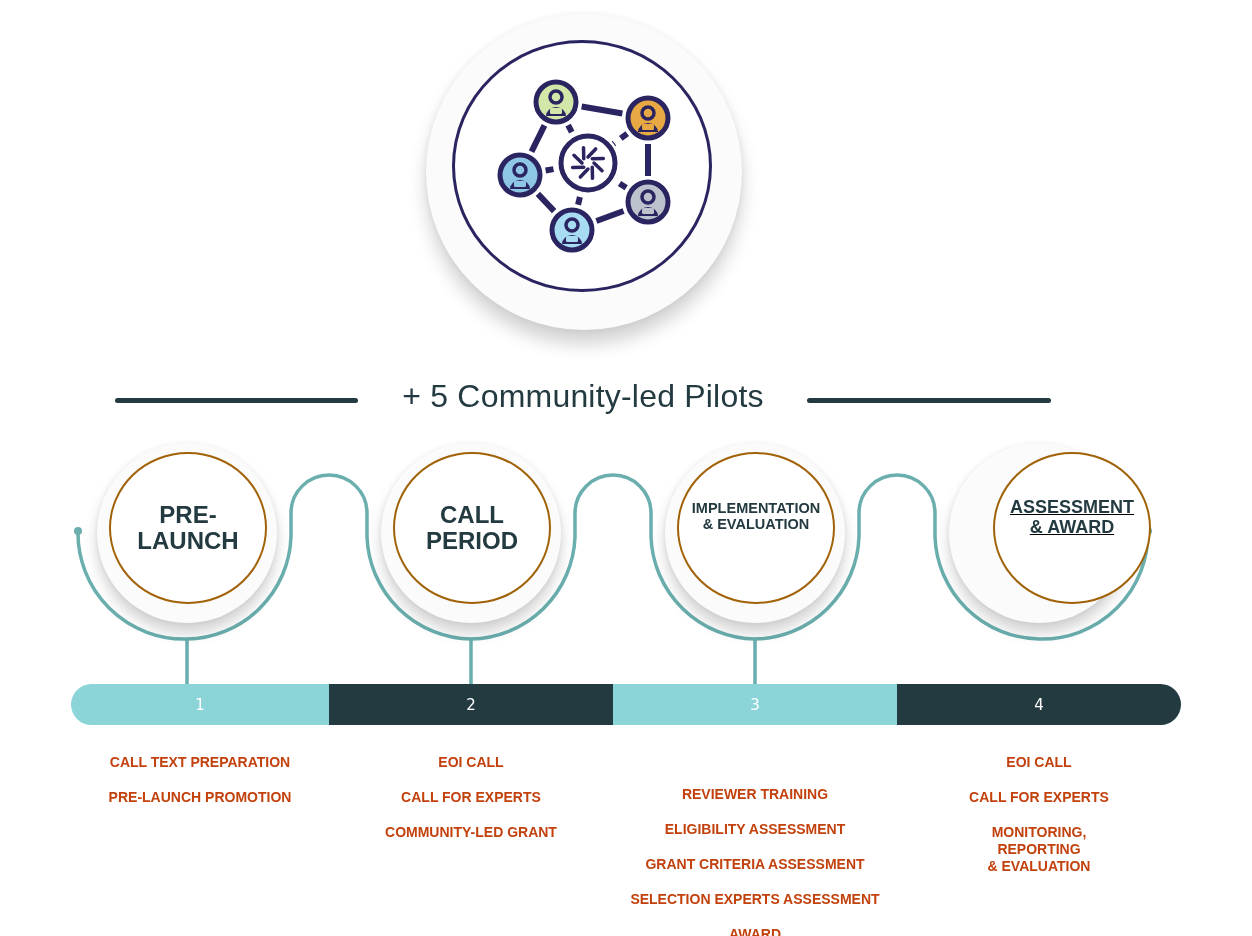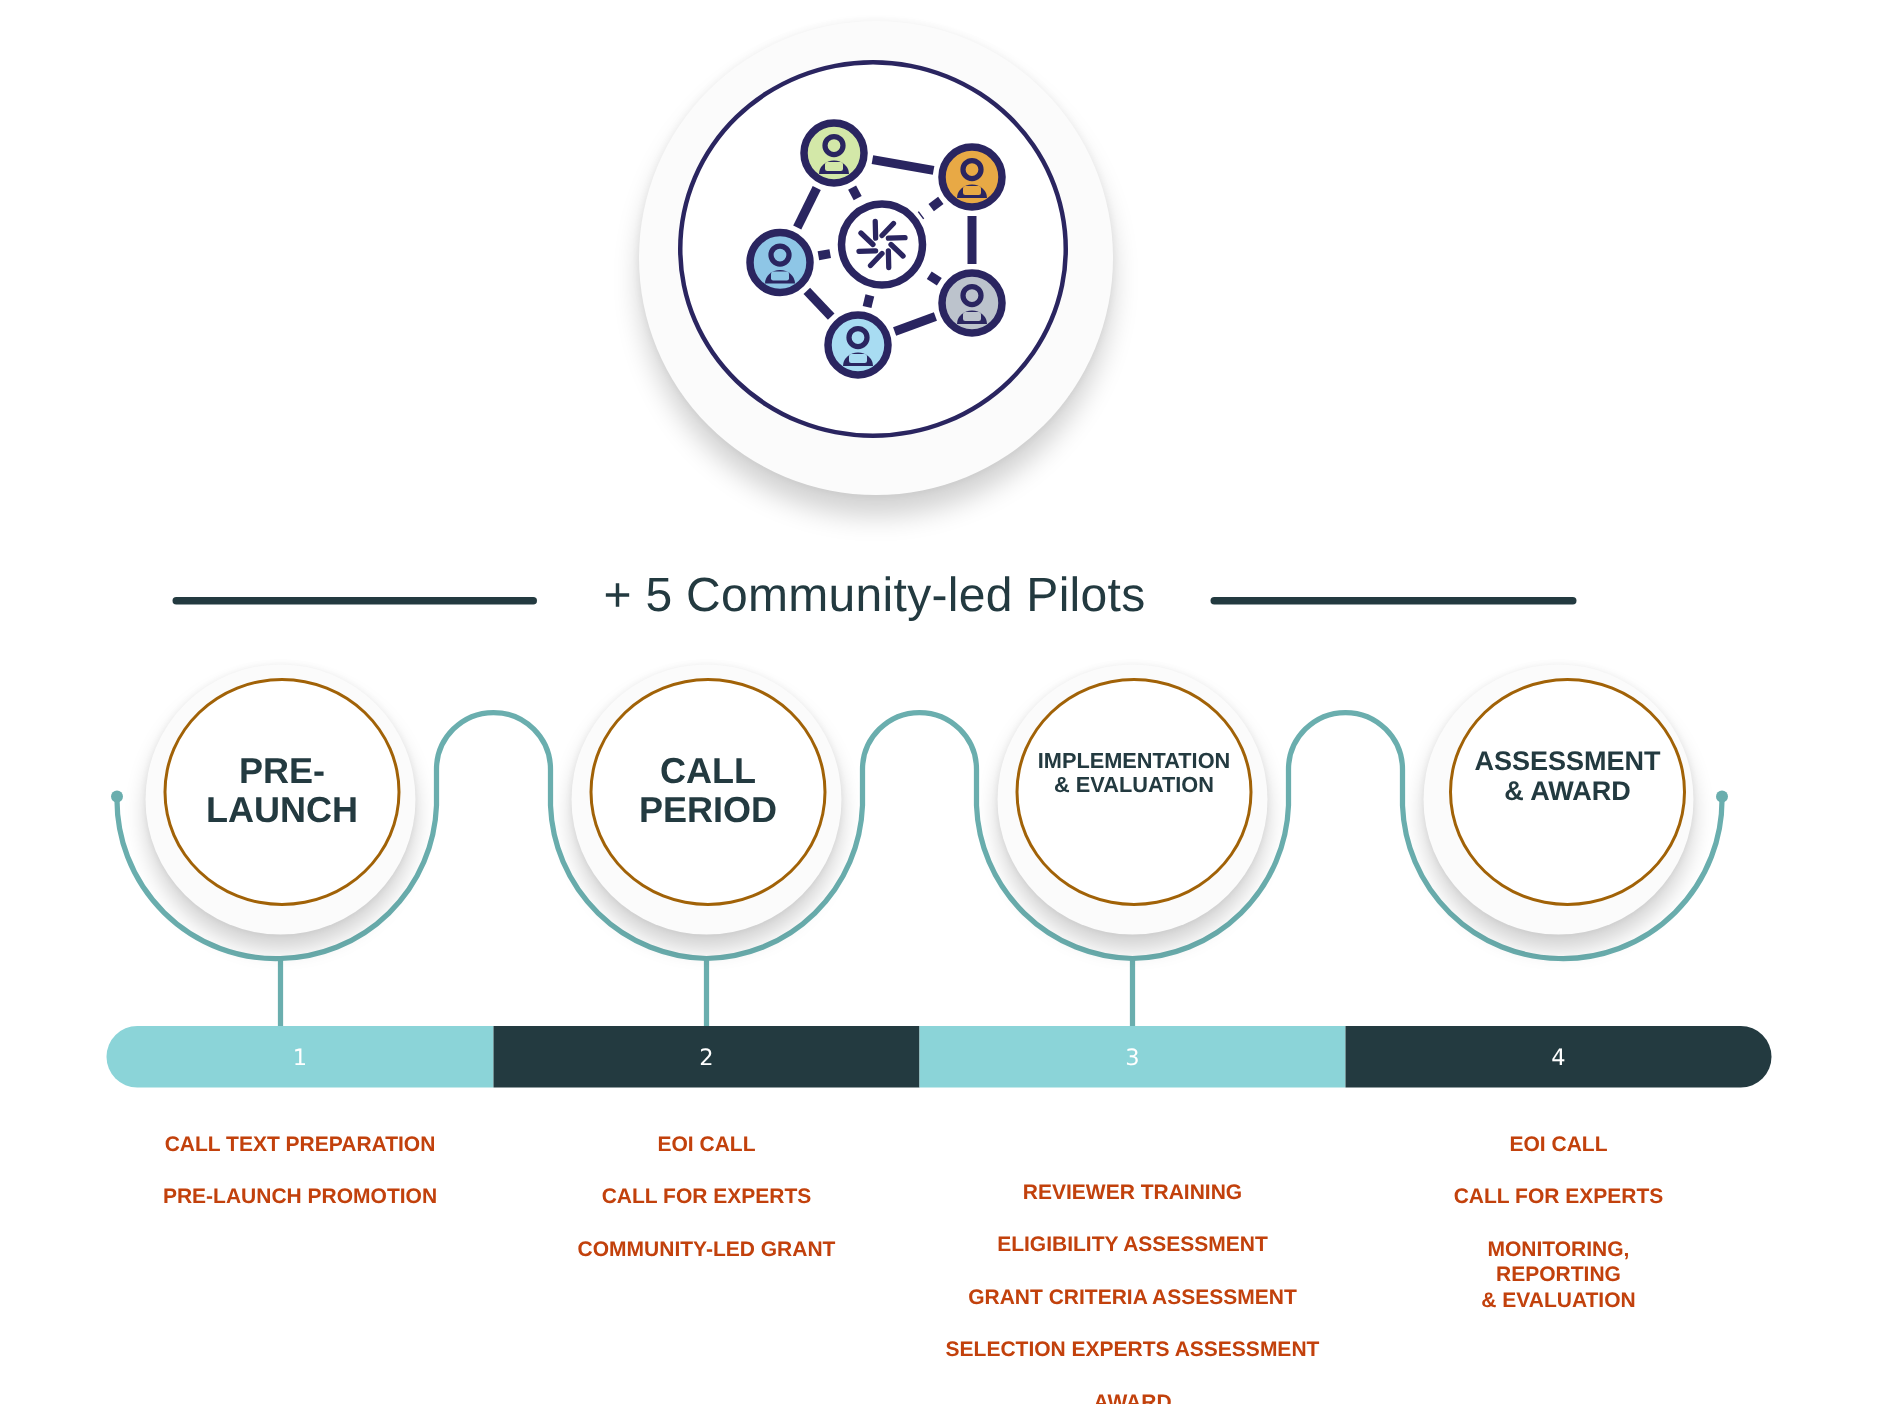--- a/index.html
+++ b/index.html
@@ -114,21 +114,21 @@
     <span class="stage-label" style="font-size:24px;">CALL PERIOD</span>
   </div>
 
   <div class="stage-outer" style="left:665px; top:443px;"></div>
   <div class="stage-inner" style="left:677px; top:452px;">
     <span class="stage-label" style="font-size:14.5px; white-space:pre-line; margin-top:-22px;">IMPLEMENTATION
 &amp; EVALUATION</span>
   </div>
 
   <div class="stage-outer" style="left:949px; top:443px;"></div>
-  <div class="stage-inner" style="left:966px; top:452px;">
+  <div class="stage-inner" style="left:993px; top:452px;text-decoration:underline;">
     <span class="stage-label" style="font-size:18px; white-space:pre-line; margin-top:-20px;">ASSESSMENT
 &amp; AWARD</span>
   </div>
 
   <div class="bar light" style="left:71px; width:258px; border-radius:21px 0 0 21px;">
     <span>1</span>
   </div>
   <div class="bar dark" style="left:329px; width:284px;">
     <span>2</span>
   </div>

